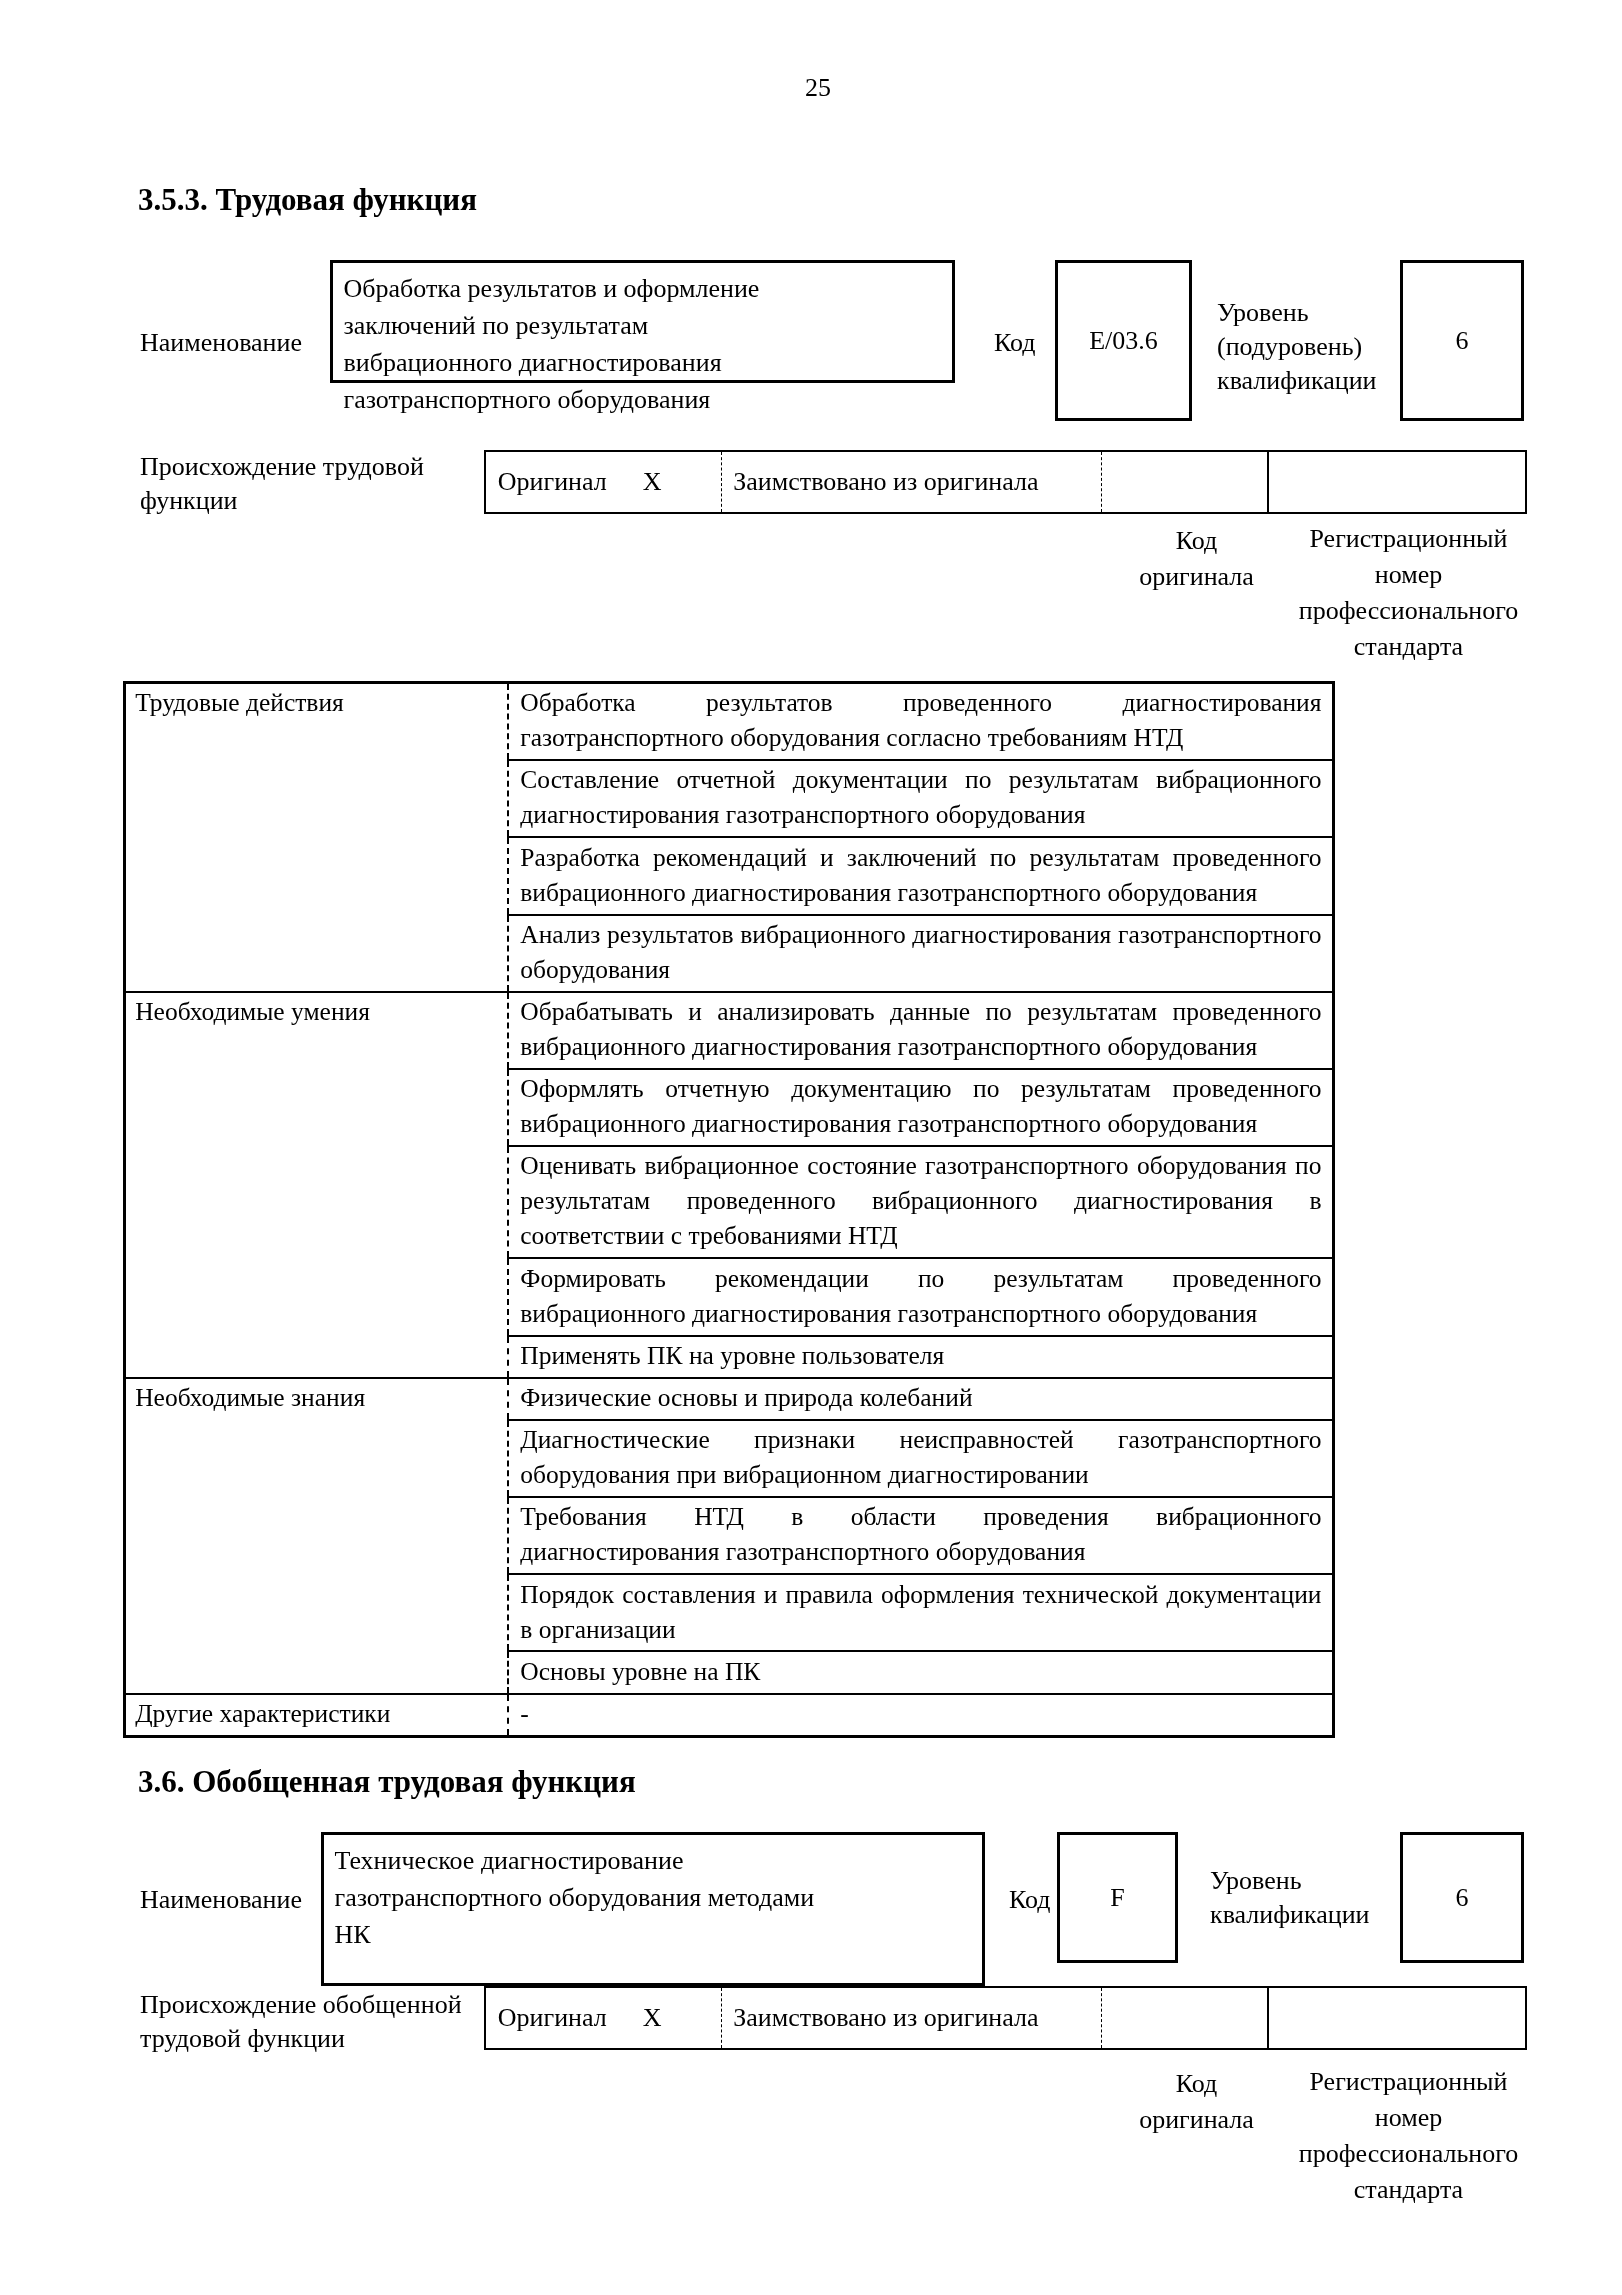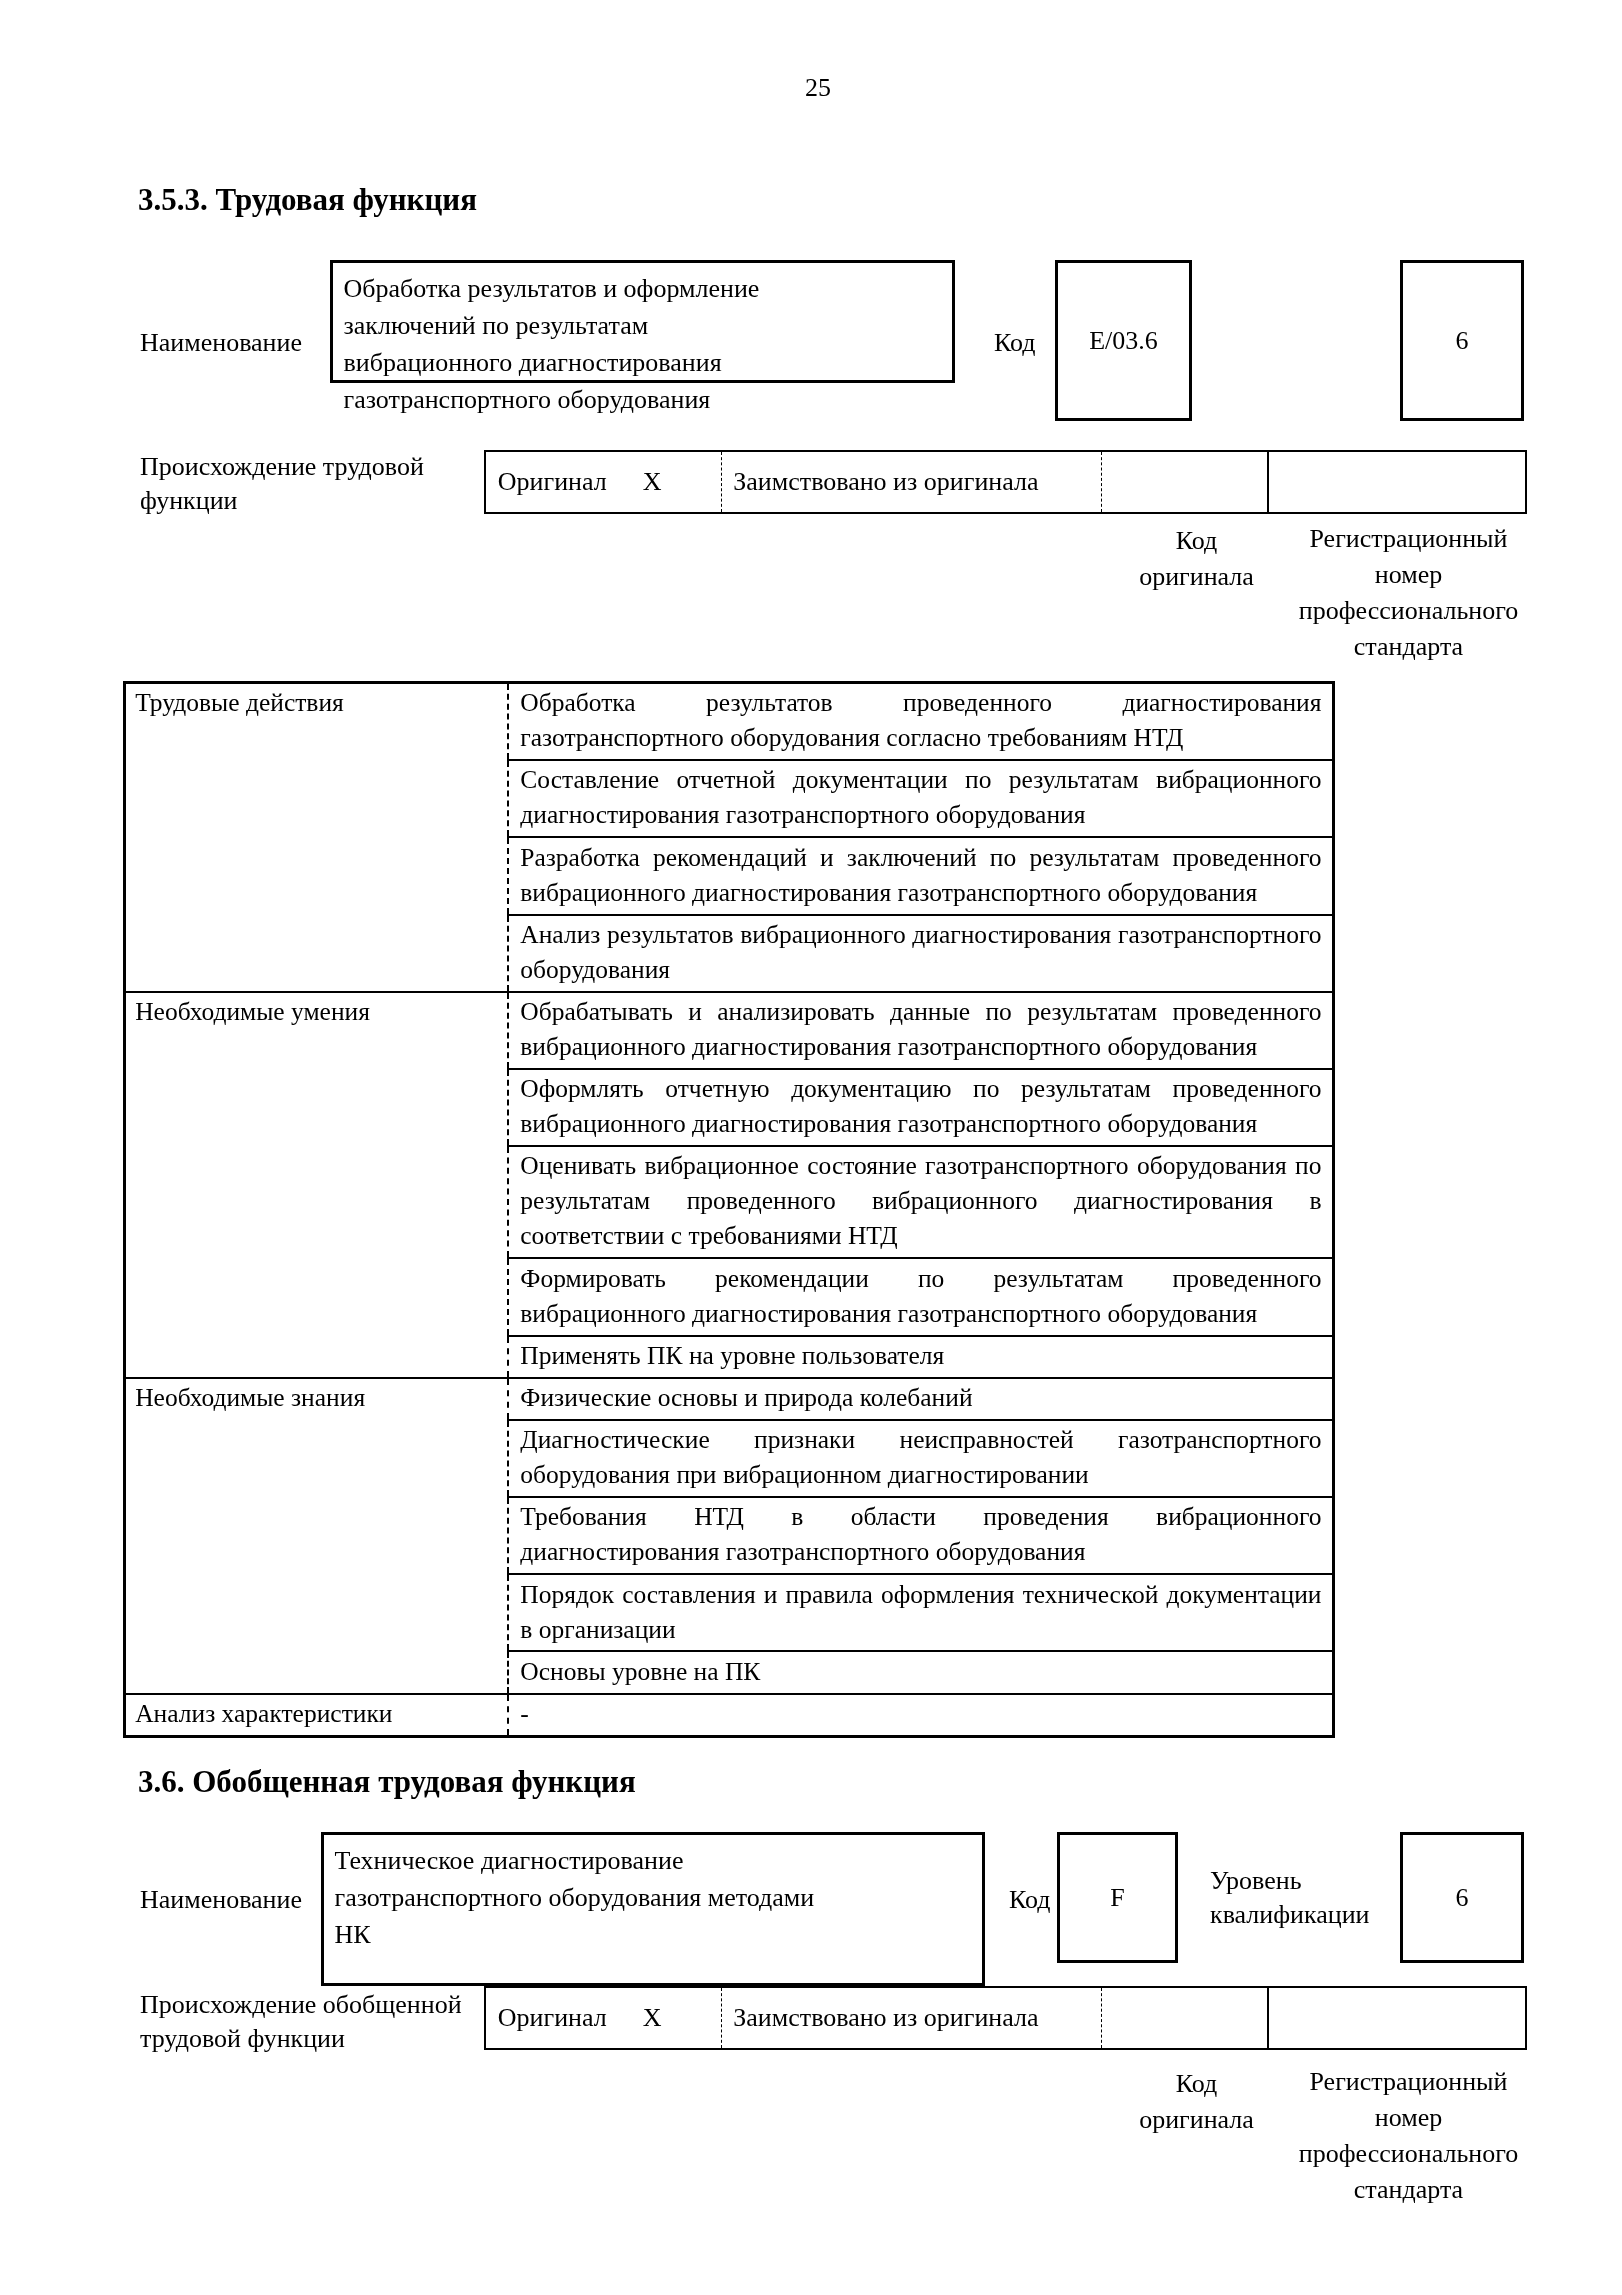--- a/index.html
+++ b/index.html
@@ -101,20 +101,21 @@
 
   <div class="abs heading h353">3.5.3. Трудовая функция</div>
 
   <div class="abs lbl name-lbl-353">Наименование</div>
   <div class="abs box name-box-353">Обработка результатов и оформление
 заключений по результатам
 вибрационного диагностирования
 газотранспортного оборудования</div>
   <div class="abs lbl code-lbl-353">Код</div>
   <div class="abs box vbox code-box-353">E/03.6</div>
+  <div class="abs lbl level-lbl-353">Уровень (подуровень) квалификации</div>
   <div class="abs box vbox level-box-353">6</div>
 
   <div class="abs lbl origin-lbl-353">Происхождение трудовой функции</div>
   <table class="abs origin origin-353">
     <tbody>
         <tr>
       <td class="oc1">
         <span class="orig-cell">
               <span>Оригинал</span>
               <span>X</span>
@@ -173,21 +174,21 @@
           <td class="item-cell">Требования НТД в области проведения вибрационного диагностирования газотранспортного оборудования</td>
         </tr>
     <tr>
           <td class="item-cell">Порядок составления и правила оформления технической документации в организации</td>
         </tr>
     <tr>
           <td class="item-cell">Основы уровне на ПК</td>
         </tr>
 
     <tr>
-      <td class="label-cell">Анализ характеристики</td>
+      <td class="label-cell">Другие характеристики</td>
       <td class="item-cell">-</td>
     </tr>
   </tbody>
     </table>
 
   <div class="abs heading h36">3.6. Обобщенная трудовая функция</div>
 
   <div class="abs lbl" style="top:1883px;left:126px;">Наименование</div>
   <div class="abs box" style="top:1832px;left:321px;width:664px;height:154px;">Техническое диагностирование
 газотранспортного оборудования методами

